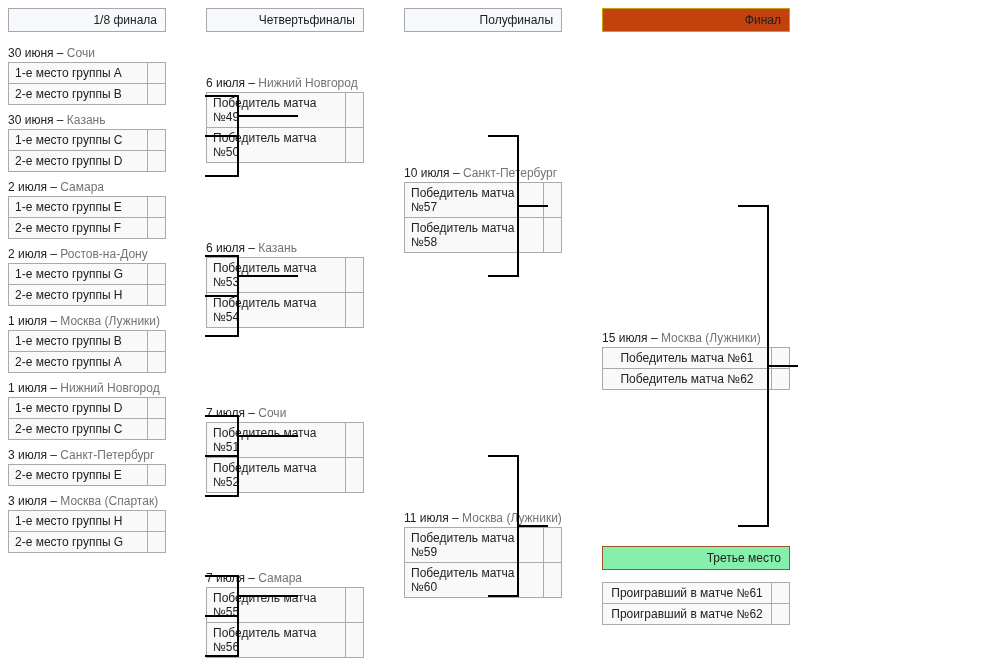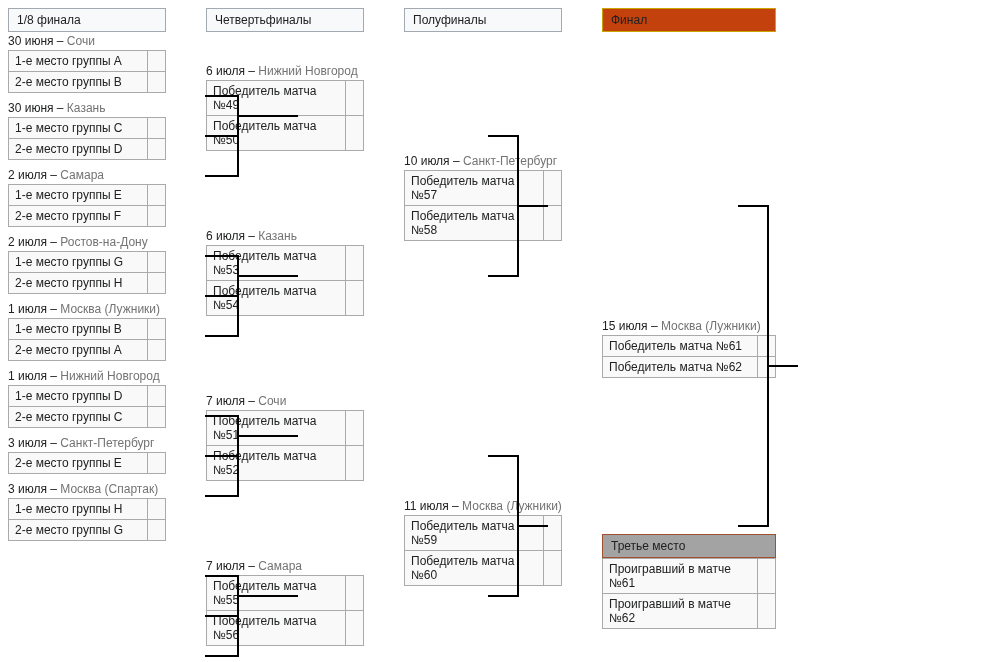--- a/index.html
+++ b/index.html
@@ -16,31 +16,31 @@
     gap: 40px;
     align-items: flex-start;
   }
   .col {
     display: flex;
     flex-direction: column;
   }
   .col-header {
     border: 1px solid #a2a9b1;
     background: #f8f9fa;
-    text-align: left;
+    text-align: right;
     padding: 4px 8px;
-    margin-bottom: 0;
+    margin-bottom: 12px;
     font-size: 12px;
   }
   .col-header.final {
     background: #c2410c;
     border-color: #c9a400;
   }
   .col-header.third {
-    background: #a3a3a3;
+    background: #86efac;
     border-color: #a0522d;
   }
   .match {
     margin-bottom: 6px;
   }
   .match-date {
     font-size: 12px;
     padding: 2px 0;
   }
   .match-date a {
@@ -50,21 +50,21 @@
   .team-row {
     display: flex;
   }
   .team-name {
     border: 1px solid #aaa;
     background: #f9f9f9;
     padding: 3px 6px;
     width: 140px;
     font-size: 12px;
   }
-  .team-name.wide { width: 156px; }
+  .team-name.wide { width: 170px; text-align: center; }
   .team-score {
     border: 1px solid #aaa;
     border-left: none;
     background: #f9f9f9;
     width: 18px;
     padding: 3px 4px;
   }
   .team-row + .team-row .team-name,
   .team-row + .team-row .team-score {
     border-top: none;

